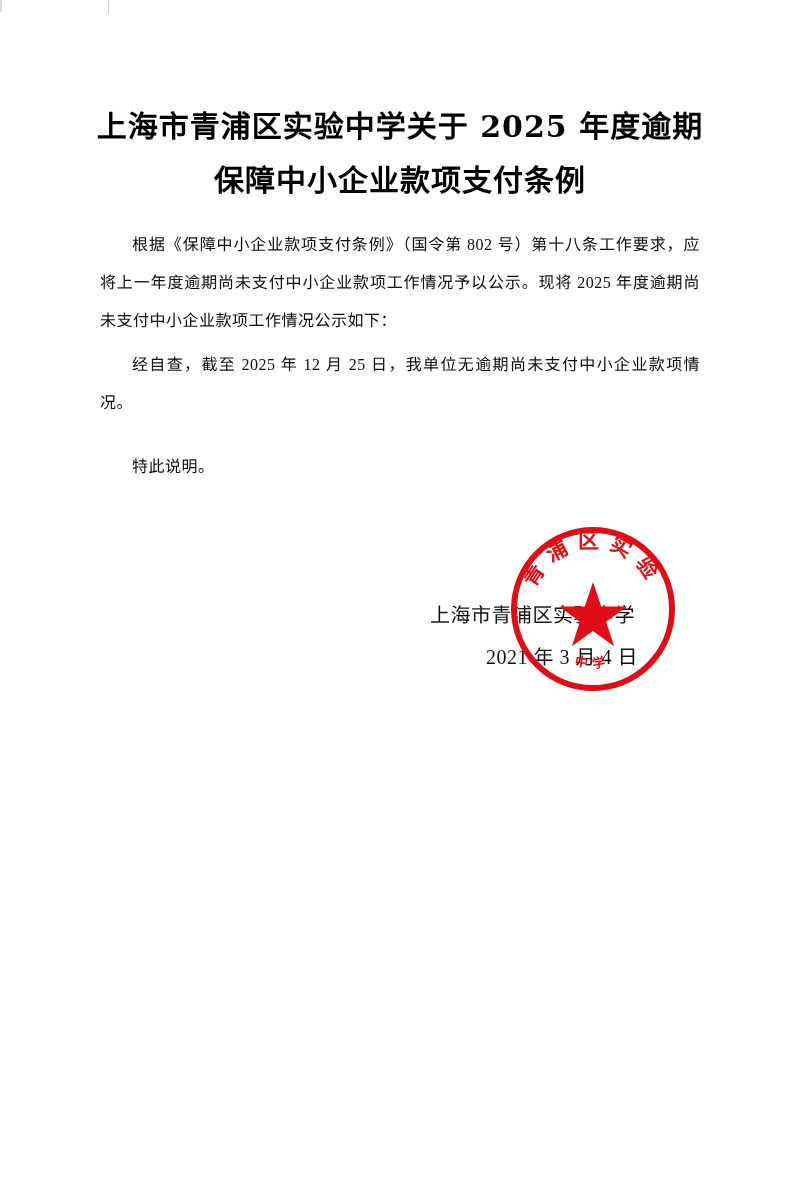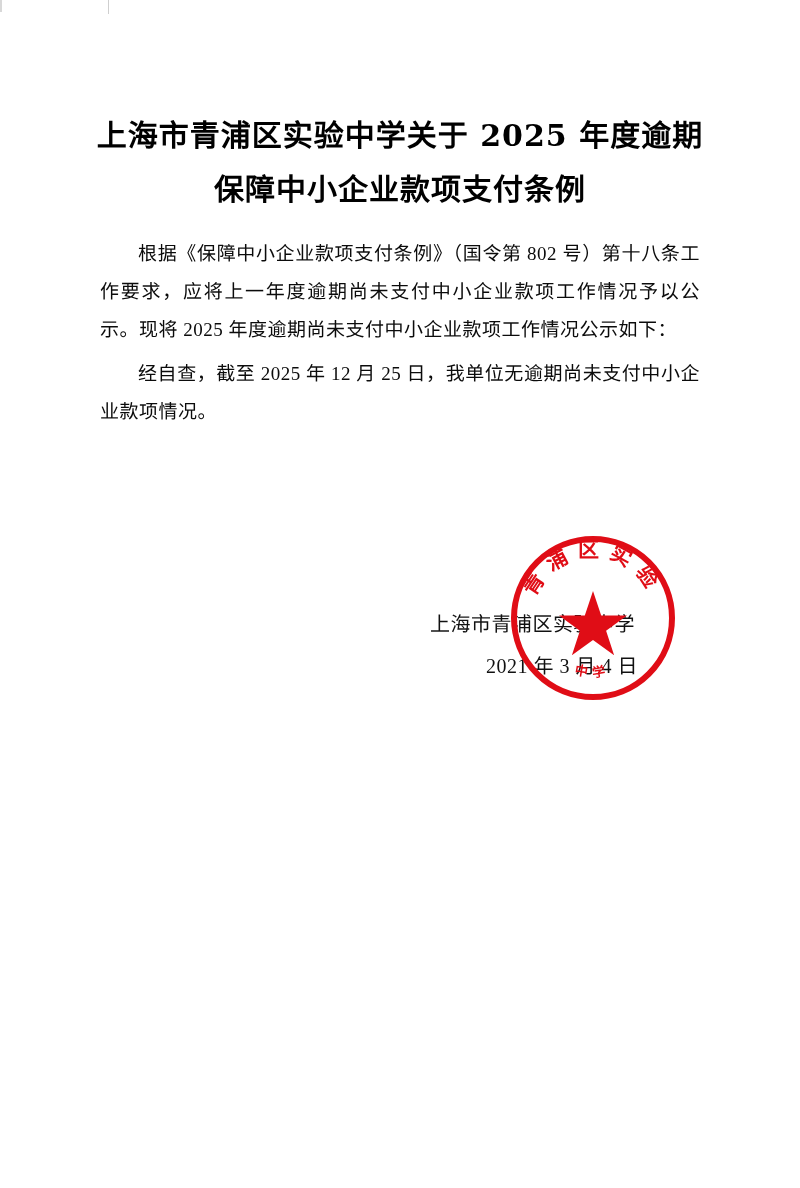--- a/index.html
+++ b/index.html
@@ -30,21 +30,21 @@
     left: 108px;
     top: 0;
     width: 1px;
     height: 14px;
     background: #cfcfcf;
   }
 
   .page {
     position: absolute;
     left: 0;
-    top: 13px;
+    top: 4px;
     width: 800px;
     height: 1016px;
   }
 
   .doc-title {
     position: absolute;
     left: 96px;
     top: 96px;
     width: 608px;
     text-align: center;
@@ -59,21 +59,21 @@
     display: block;
     white-space: nowrap;
   }
 
   .body-block {
     position: absolute;
     left: 100px;
     top: 222px;
     width: 600px;
     font-family: "Liberation Serif", "DejaVu Serif", serif;
-    font-size: 19px;
+    font-size: 16px;
     line-height: 38px;
     letter-spacing: 0.5px;
     text-align: justify;
     color: #0b0b0b;
   }
   .para {
     margin: 0 0 6px 0;
     text-indent: 2em;
   }
   .para.spaced {
@@ -127,20 +127,21 @@
 <div class="page">
 
   <div class="doc-title">
     <span class="title-line">上海市青浦区实验中学关于 2025 年度逾期</span>
     <span class="title-line">保障中小企业款项支付条例</span>
   </div>
 
   <div class="body-block">
     <p class="para">根据《保障中小企业款项支付条例》（国令第 802 号）第十八条工作要求，应将上一年度逾期尚未支付中小企业款项工作情况予以公示。现将 2025 年度逾期尚未支付中小企业款项工作情况公示如下：</p>
     <p class="para">经自查，截至 2025 年 12 月 25 日，我单位无逾期尚未支付中小企业款项情况。</p>
+    <p class="para spaced">特此说明。</p>
   </div>
 
   <div class="signature">
     <span class="sign-org">上海市青浦区实验中学</span>
     <span class="sign-date">2021 年 3 月 4 日</span>
   </div>
 
   <div class="seal">
     <svg width="170" height="170" viewBox="0 0 170 170" xmlns="http://www.w3.org/2000/svg" aria-hidden="true">
       <circle cx="85" cy="85" r="79" fill="none" stroke="#e00d16" stroke-width="6"></circle>

